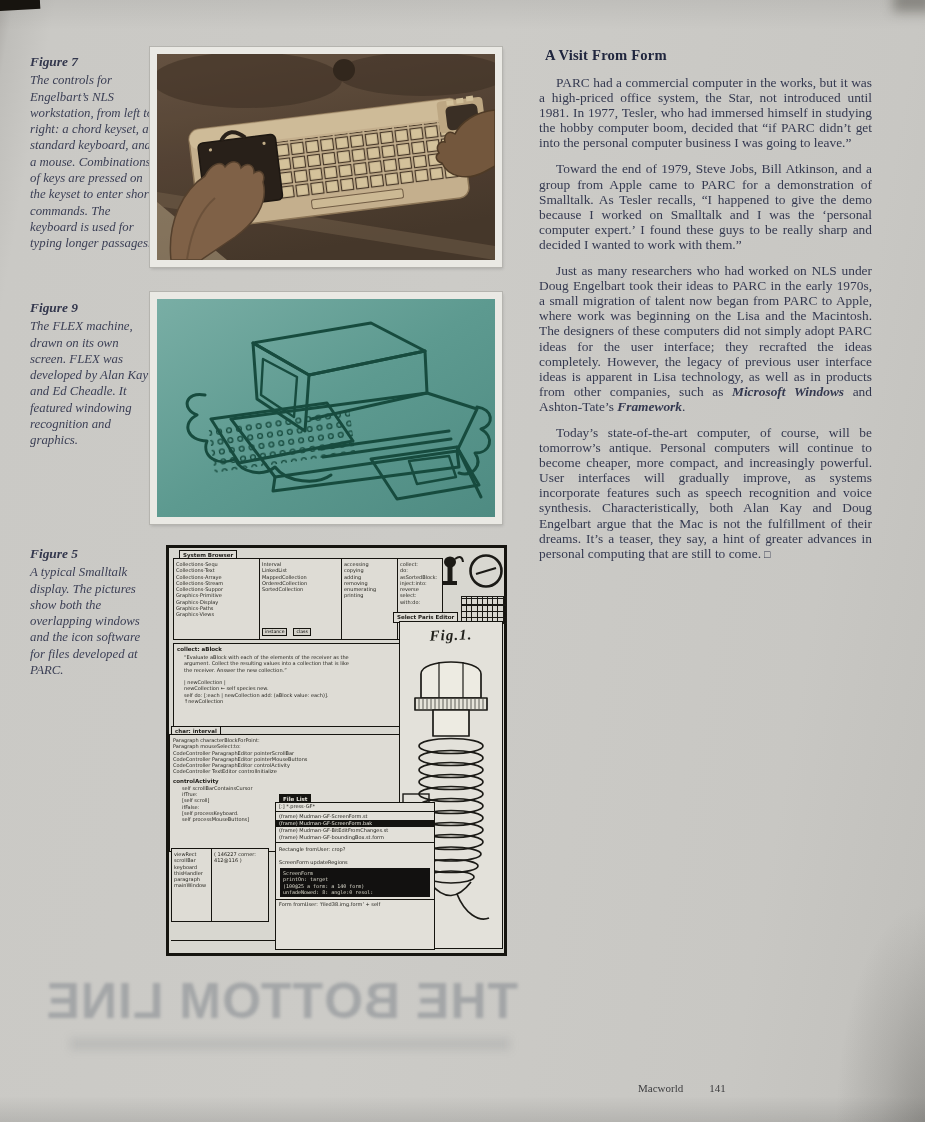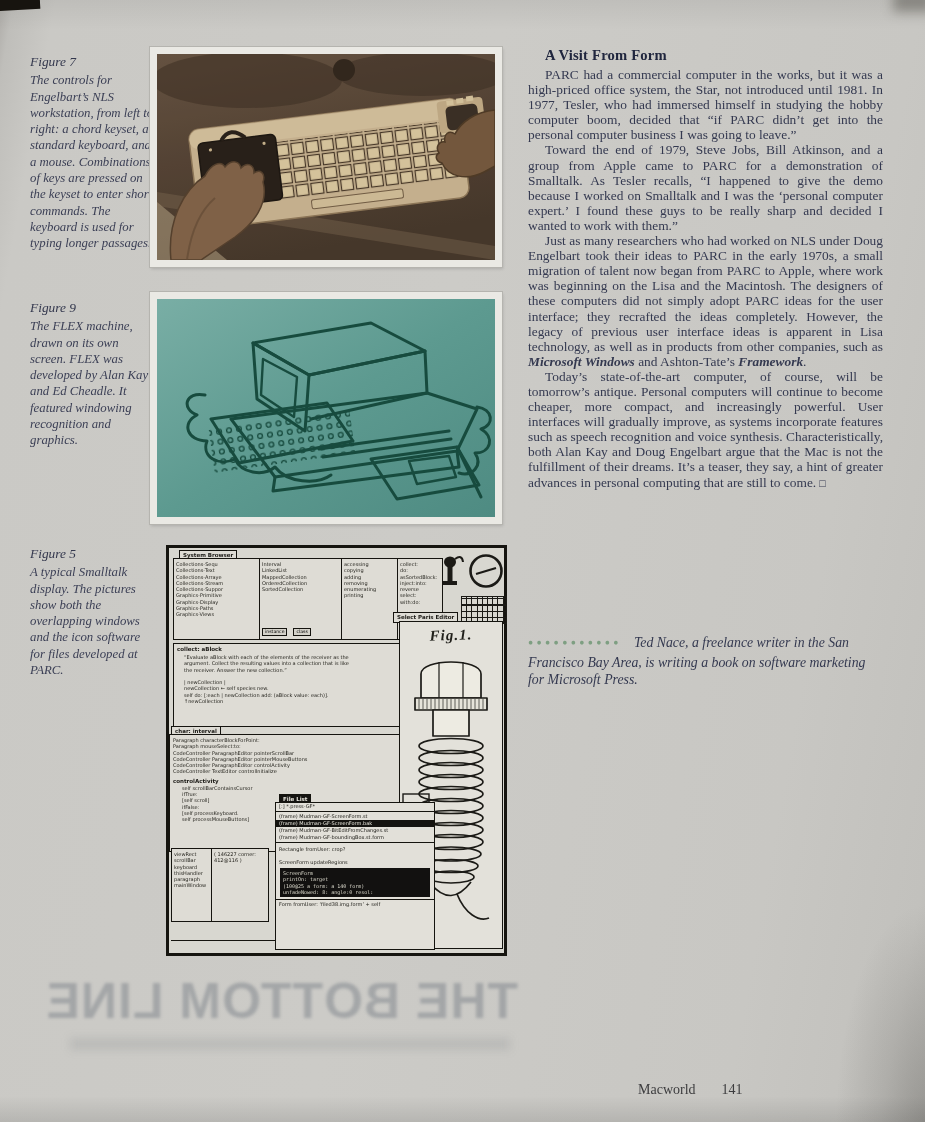--- a/index.html
+++ b/index.html
@@ -12,21 +12,21 @@
       linear-gradient(100deg,#aeaca8 0px,#bfbeba 14px,#cac9c5 55px,#cccbc7 45%,#c8c7c3 82%,#c2c1bd 96%,#b9b8b4 100%);
   }
   .corner-tl{position:absolute;left:-6px;top:-4px;width:46px;height:14px;background:#17140f;transform:rotate(-3deg);}
   .corner-tr{position:absolute;right:-8px;top:-10px;width:40px;height:22px;background:rgba(40,36,30,.35);filter:blur(6px);}
   .edge-shadow-br{position:absolute;right:0;bottom:0;width:90px;height:220px;
     background:radial-gradient(ellipse at bottom right, rgba(50,48,44,.25), rgba(0,0,0,0) 70%);}
 
   
   .cap{position:absolute;left:30px;width:124px;font-style:italic;
        font-size:12.8px;line-height:16.3px;color:#3b3f55;}
-  .cap .lbl{display:block;font-weight:normal;font-size:13.4px;margin-bottom:2px;color:#33374d;}
+  .cap .lbl{display:block;font-weight:bold;font-size:13.4px;margin-bottom:2px;color:#33374d;}
 
   
   .figframe{position:absolute;background:#eae9e4;padding:7px;
             box-shadow:0 0 0 1px #b5b4af, 1px 2px 3px rgba(0,0,0,.15);}
   .figframe svg{display:block;}
 
   
   .screen{position:absolute;left:166px;top:545px;width:335px;height:405px;
           border:3px solid #15140f;background:#d8d7d0;}
   .w{position:absolute;border:1.4px solid #15140f;background:#dedcd5;box-sizing:border-box;}
@@ -45,30 +45,30 @@
   .flsep{border-top:1.2px solid #15140f;margin:1px 0;}
   .codeblk{background:#121110;color:#dcdacd;margin:2px 4px;padding:2px 3px;
            font:5px/6.3px "DejaVu Sans Mono",monospace;white-space:pre-line;}
   .baseline{position:absolute;left:2px;bottom:12px;width:262px;border-top:1.4px solid #15140f;}
   .fig1label{font-style:italic;font-weight:bold;font-size:15px;color:#201f1a;
              text-align:center;letter-spacing:1px;transform:rotate(-2deg);}
 
   
   .article{position:absolute;left:528px;top:46px;width:355px;color:#343950;}
   .article h2{margin:0 0 3px 17px;font-size:14.6px;line-height:18px;color:#20263e;letter-spacing:.2px;}
-  .article p{margin:0;text-indent:17px;font-size:13.4px;line-height:15.1px;text-align:justify;}
+  .article p{margin:11px;text-indent:17px;font-size:13.4px;line-height:15.1px;text-align:justify;}
   .it{font-style:italic;font-weight:bold;}
   .endmark{font-size:10.5px;letter-spacing:0;padding-left:3px;}
   .bio{position:absolute;left:528px;top:634px;width:340px;font-style:italic;
        font-size:13.8px;line-height:17.6px;color:#343950;text-align:left;}
   .dots{font-style:normal;font-size:8.5px;letter-spacing:3.4px;color:#7e9f82;
         position:relative;top:-2px;margin-right:12px;}
 
   
-  .footer{position:absolute;left:638px;top:1082px;font-size:14px;color:#3c3c3e;}
+  .footer{position:absolute;left:638px;top:1082px;font-size:11px;color:#3c3c3e;}
   .footer .pageno{margin-left:26px;}
 
   
   .bleed{position:absolute;left:52px;top:972px;width:466px;text-align:center;
          font-family:"Liberation Sans",sans-serif;font-weight:bold;font-size:50px;
          letter-spacing:1px;color:rgba(105,113,122,.40);
          transform:scaleX(-1);filter:blur(1.6px);white-space:nowrap;}
   .bleed2{position:absolute;left:70px;top:1038px;width:440px;height:12px;
           background:rgba(105,112,120,.16);filter:blur(4px);}
 </style>
@@ -331,23 +331,20 @@
   </div>
 
   <div class="article">
     <h2>A Visit From Form</h2>
     <p>PARC had a commercial computer in the works, but it was a high-priced office system, the Star, not introduced until 1981. In 1977, Tesler, who had immersed himself in studying the hobby computer boom, decided that “if PARC didn’t get into the personal computer business I was going to leave.”</p>
     <p>Toward the end of 1979, Steve Jobs, Bill Atkinson, and a group from Apple came to PARC for a demonstration of Smalltalk. As Tesler recalls, “I happened to give the demo because I worked on Smalltalk and I was the ‘personal computer expert.’ I found these guys to be really sharp and decided I wanted to work with them.”</p>
     <p><span>Just as many researchers who had worked on NLS under Doug Engelbart took their ideas to PARC in the early 1970s, a small migration of talent now began from PARC to Apple, where work was beginning on the Lisa and the Macintosh. The designers of these computers did not simply adopt PARC ideas for the user interface; they recrafted the ideas completely. However, the legacy of previous user interface ideas is apparent in Lisa technology, as well as in products from other companies, such as </span><span class="it">Microsoft Windows</span><span> and Ashton-Tate’s </span><span class="it">Framework</span><span>.</span></p>
     <p><span>Today’s state-of-the-art computer, of course, will be tomorrow’s antique. Personal computers will continue to become cheaper, more compact, and increasingly powerful. User interfaces will gradually improve, as systems incorporate features such as speech recognition and voice synthesis. Characteristically, both Alan Kay and Doug Engelbart argue that the Mac is not the fulfillment of their dreams. It’s a teaser, they say, a hint of greater advances in personal computing that are still to come.</span><span class="endmark">□</span></p>
   </div>
 
-  <div class="bio">
-    <span class="dots">●●●●●●●●●●●</span><span>Ted Nace, a freelance writer in the San Francisco Bay Area, is writing a book on software marketing for Microsoft Press.</span>
-  </div>
 
   <div class="bleed">THE BOTTOM LINE</div>
   <div class="bleed2"></div>
 
   <div class="footer">
     <span>Macworld</span><span class="pageno">141</span>
   </div>
 
 </div>
 

